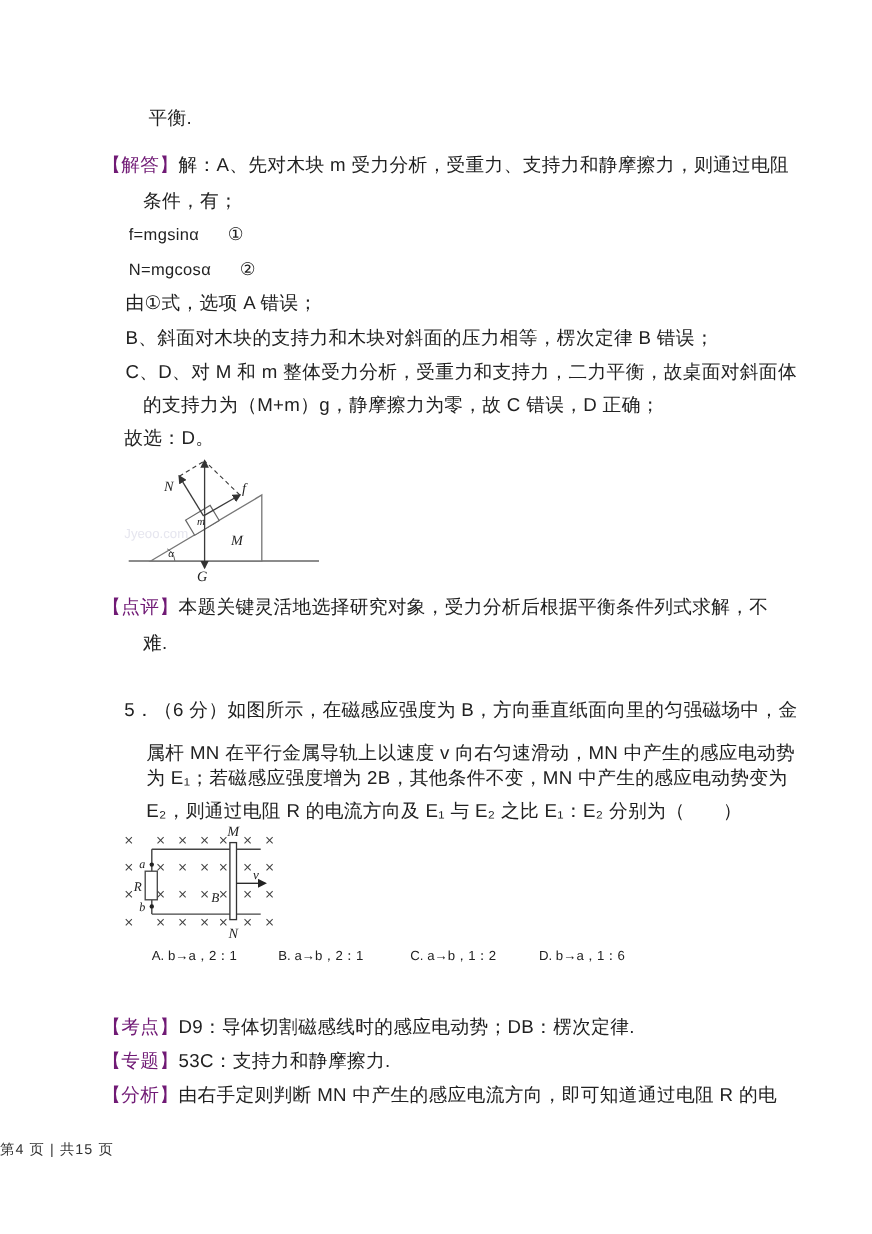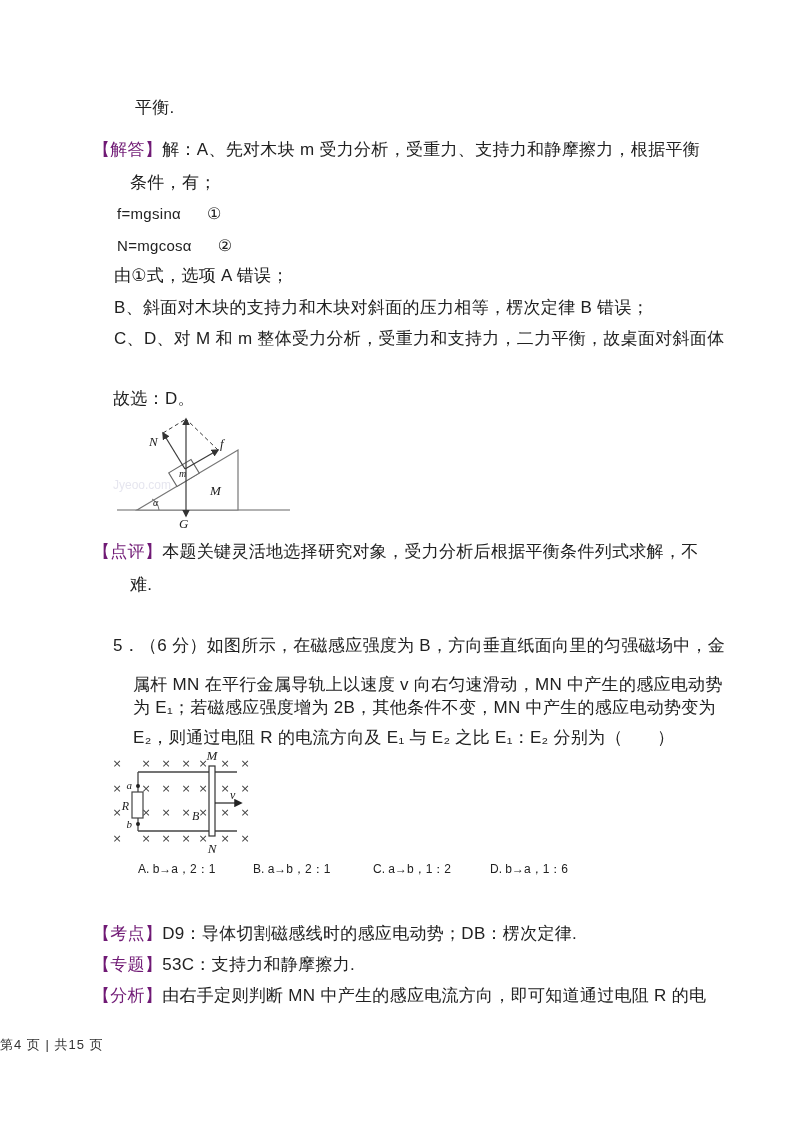--- a/index.html
+++ b/index.html
@@ -30,31 +30,32 @@
   .cross{font-family:"DejaVu Sans",sans-serif;font-size:11px;fill:#3f3f3f;text-anchor:middle;}
   svg{position:absolute;overflow:visible;}
 </style>
 </head>
 <body>
 
 <div class="page">
 
   <div class="line" style="left:135px;top:96px">平衡.</div>
 
-  <div class="line" style="left:93px;top:138px"><span class="tag">【解答】</span><span>解：A、先对木块 m 受力分析，受重力、支持力和静摩擦力，根据平衡</span></div>
+  <div class="line" style="left:93px;top:138px"><span class="tag">【解答】</span><span>解：A、先对木块 m 受力分析，受重力、支持力和静摩擦力，则通过电阻</span></div>
 
   <div class="line" style="left:130px;top:171px">条件，有；</div>
 
   <div class="line formula" style="left:117px;top:202px"><span>f=mgsinα</span><span class="circlenum">①</span></div>
 
   <div class="line formula" style="left:117px;top:234px"><span>N=mgcosα</span><span class="circlenum">②</span></div>
 
   <div class="line" style="left:114px;top:264px">由①式，选项 A 错误；</div>
   <div class="line" style="left:114px;top:296px">B、斜面对木块的支持力和木块对斜面的压力相等，楞次定律 B 错误；</div>
   <div class="line" style="left:114px;top:327px">C、D、对 M 和 m 整体受力分析，受重力和支持力，二力平衡，故桌面对斜面体</div>
+  <div class="line" style="left:130px;top:357px">的支持力为（M+m）g，静摩擦力为零，故 C 错误，D 正确；</div>
   <div class="line" style="left:113px;top:387px">故选：D。</div>
 
   <svg style="left:113px;top:410px" width="190" height="125" viewBox="0 0 190 125">
     <defs>
       <marker id="ah1" viewBox="0 0 10 10" refX="8" refY="5" markerWidth="6.5" markerHeight="6.5" orient="auto-start-reverse">
         <path d="M0,0 L10,5 L0,10 z" fill="#333"></path>
       </marker>
     </defs>
     <text x="0" y="79" font-size="12" fill="#e6e6ef">Jyeoo.com</text>
     <line x1="4" y1="100" x2="177" y2="100" stroke="#666" stroke-width="1.2"></line>

